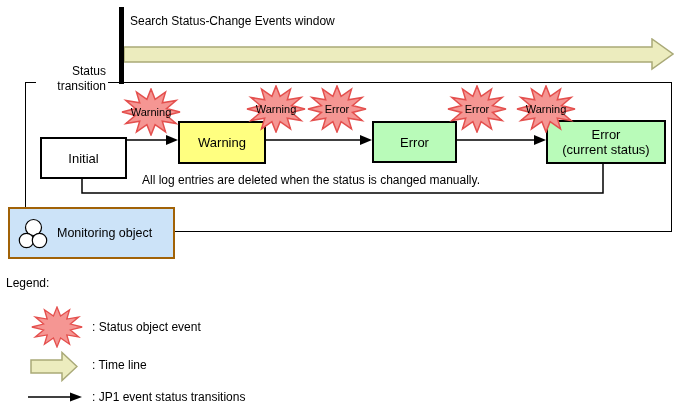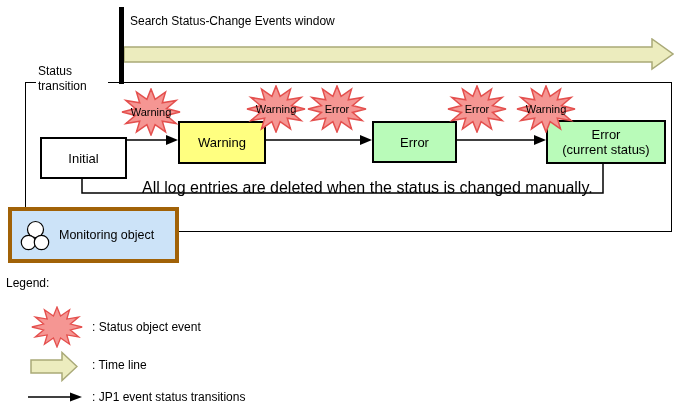--- a/index.html
+++ b/index.html
@@ -10,21 +10,21 @@
 
   
   .black-bar{left:119px;top:7px;width:5px;height:77px;background:#000;z-index:6;}
   .tl-title{left:130px;top:14px;font-size:12px;z-index:6;text-align:center;}
   .tl-sub{left:141px;top:29px;font-size:12px;z-index:6;}
   .tl-arrow{left:124px;top:38px;z-index:5;}
   .tl-shape{fill:#ececbe;stroke:#a9a977;stroke-width:1.5;}
 
   
   .st-box{left:25px;top:82px;width:645px;height:148px;border:1px solid #000;z-index:1;}
-  .st-label{left:36px;top:64px;width:68px;text-align:left;font-size:12px;line-height:15px;
+  .st-label{left:36px;top:64px;width:68px;text-align:right;font-size:12px;line-height:15px;
             background:#fff;z-index:2;padding:0 2px;}
 
   
   .connectors{left:0;top:0;z-index:2;}
   .cline{stroke:#000;stroke-width:1.5;fill:none;}
   .chead{fill:#000;stroke:none;}
 
   
   .state{border:2px solid #000;text-align:center;font-size:13px;z-index:3;
          display:flex;flex-direction:column;justify-content:center;align-items:center;}
@@ -38,25 +38,25 @@
   .star svg{position:absolute;left:0;top:0;}
   .star-shape{fill:#f59693;stroke:#e4504e;stroke-width:1.5;stroke-linejoin:miter;}
   .star-label{position:absolute;left:0;top:0;width:60px;height:48px;display:flex;
               align-items:center;justify-content:center;font-size:11px;}
   .star1{left:121px;top:88px;}
   .star2{left:246px;top:85px;}
   .star3{left:307px;top:85px;}
   .star4{left:447px;top:85px;}
   .star5{left:516px;top:85px;}
 
-  .note{left:142px;top:179px;font-size:16px;z-index:3;}
+  .note{left:142px;top:173px;font-size:12px;z-index:3;}
 
   
   .mon-box{left:8px;top:207px;width:163px;height:48px;background:#cce3f8;
-           border:4px solid #a16207;z-index:5;}
+           border:2px solid #a16207;z-index:5;}
   .mon-icon{position:absolute;left:4px;top:7px;}
   .mon-circle{fill:#fff;stroke:#000;stroke-width:1.2;}
   .mon-label{position:absolute;left:47px;top:0;height:48px;display:flex;align-items:center;
              font-size:12.5px;white-space:nowrap;}
 
   
   .legend-title{left:6px;top:276px;font-size:12px;}
   .legend-star{left:31px;top:306px;width:52px;height:42px;z-index:1;}
   .legend-star-text{left:92px;top:320px;font-size:12px;}
   .legend-tl{left:30px;top:351px;}

